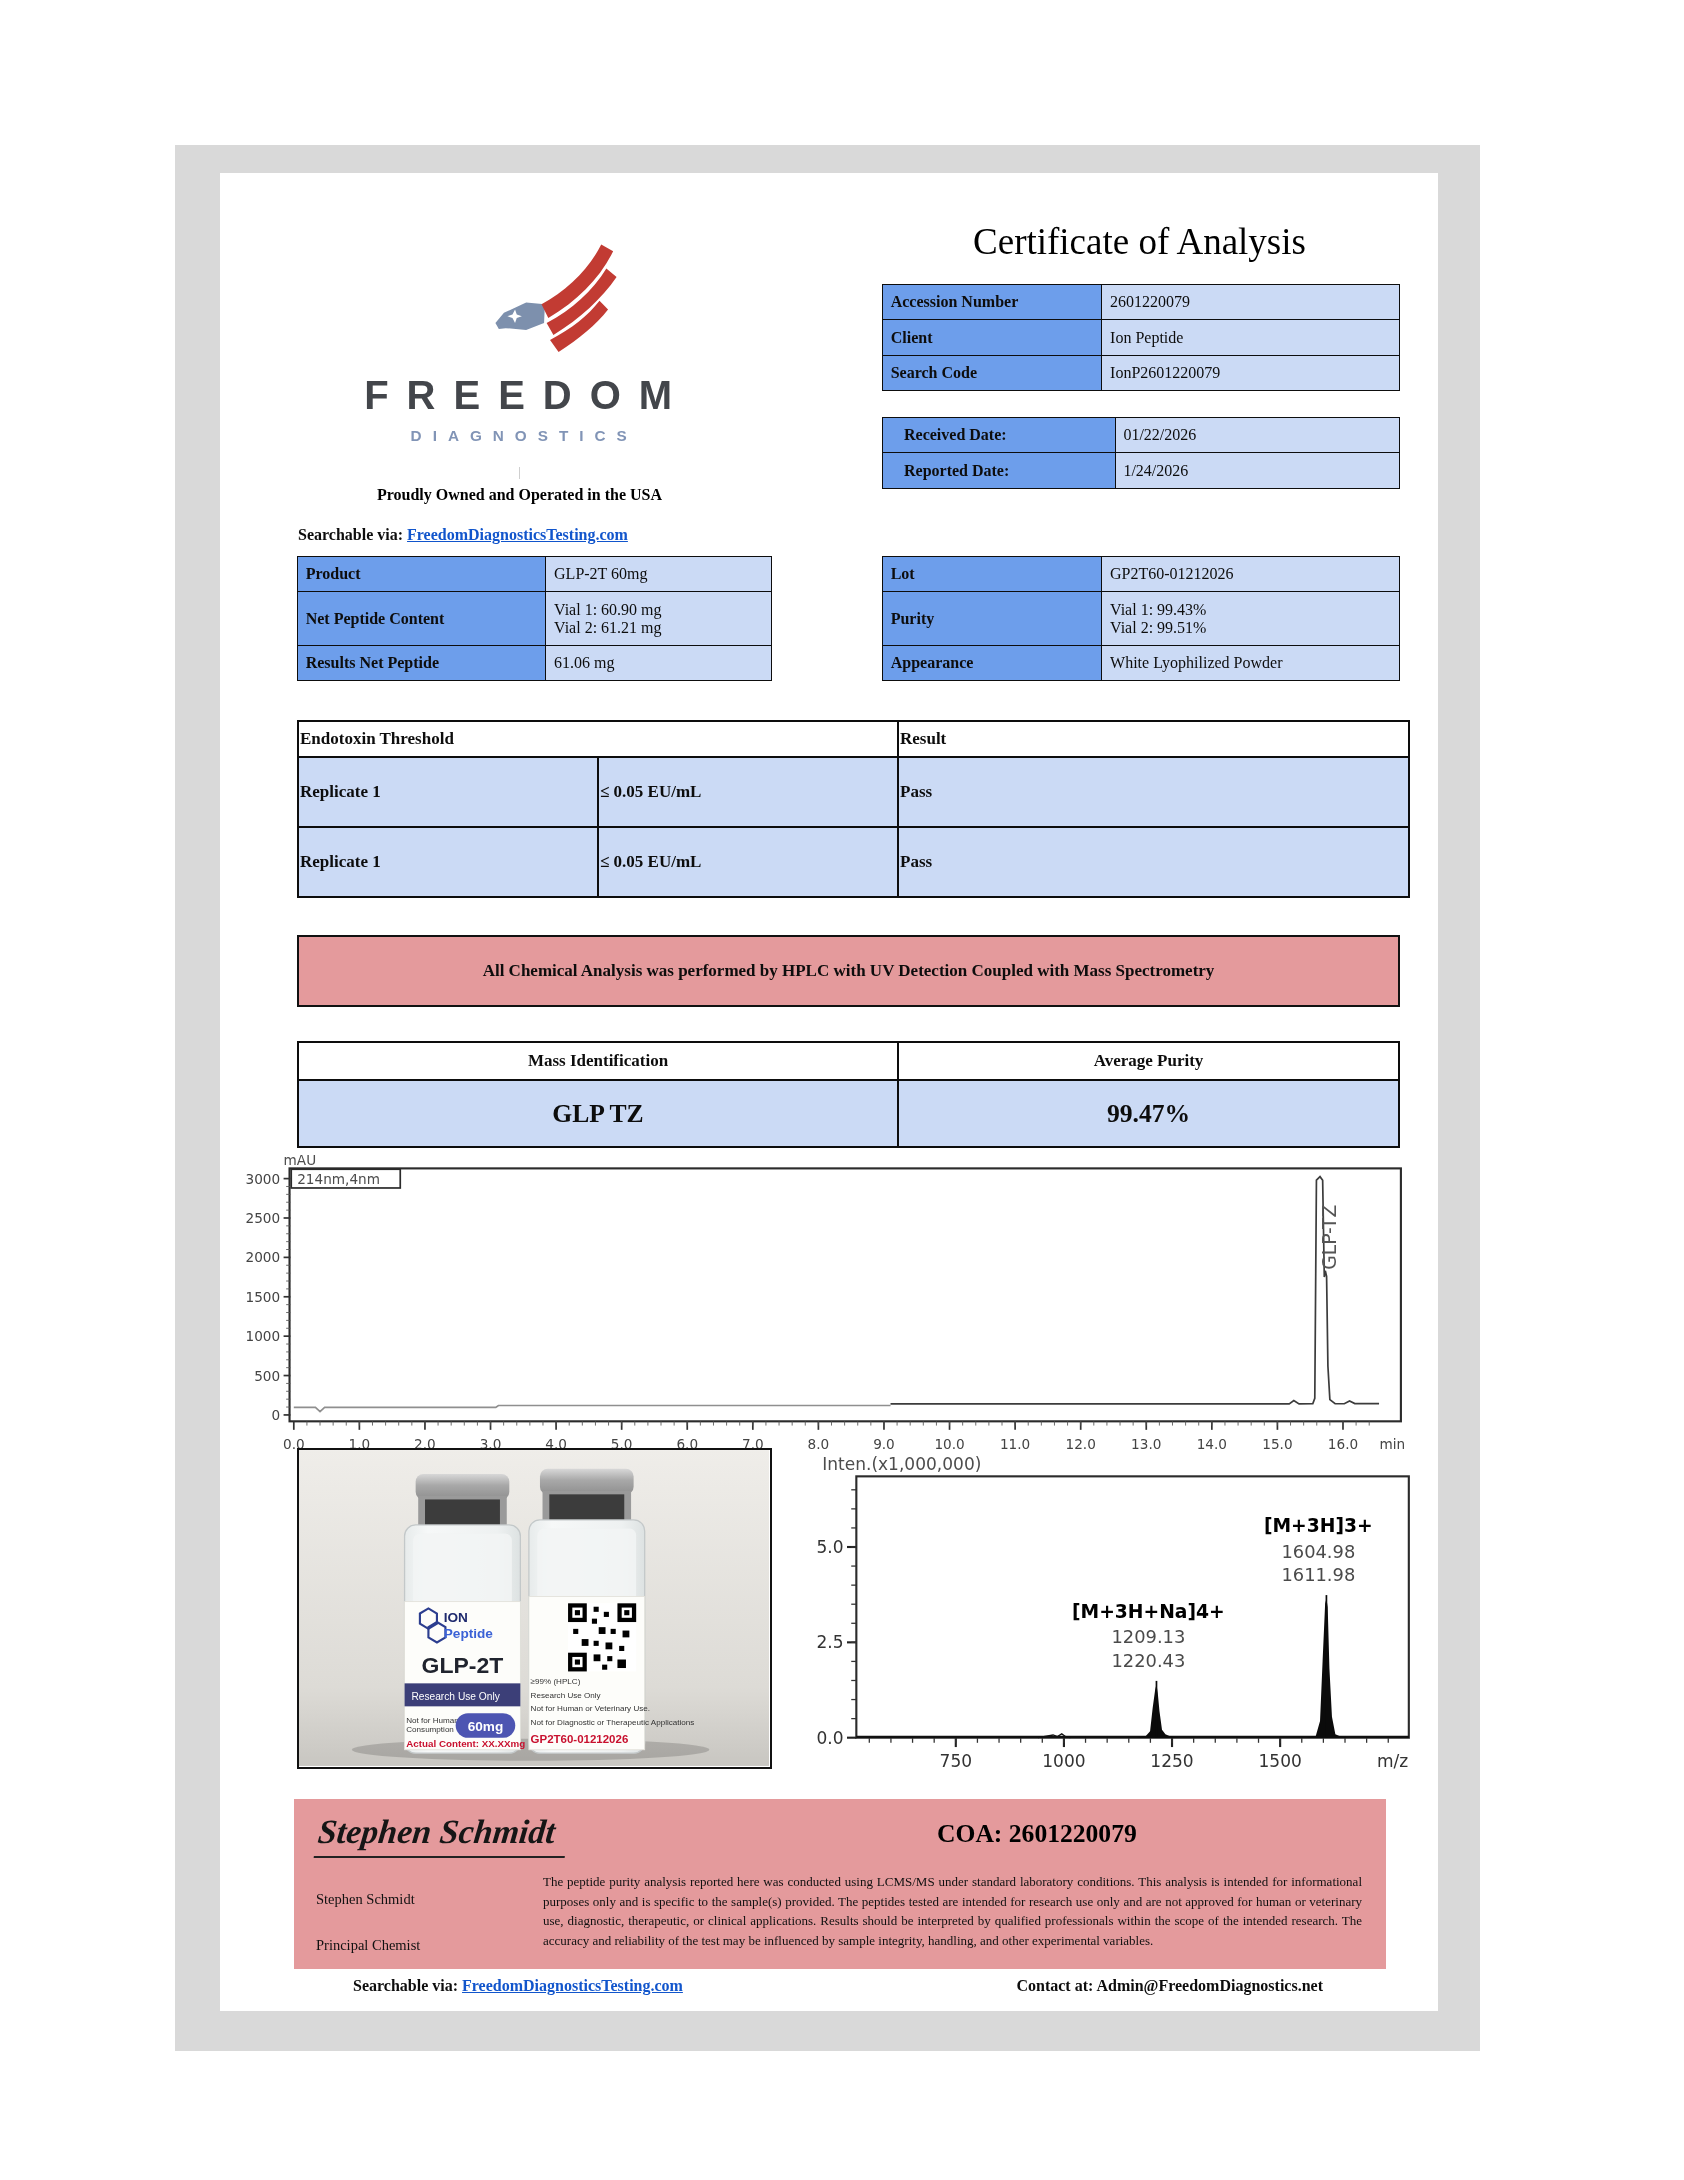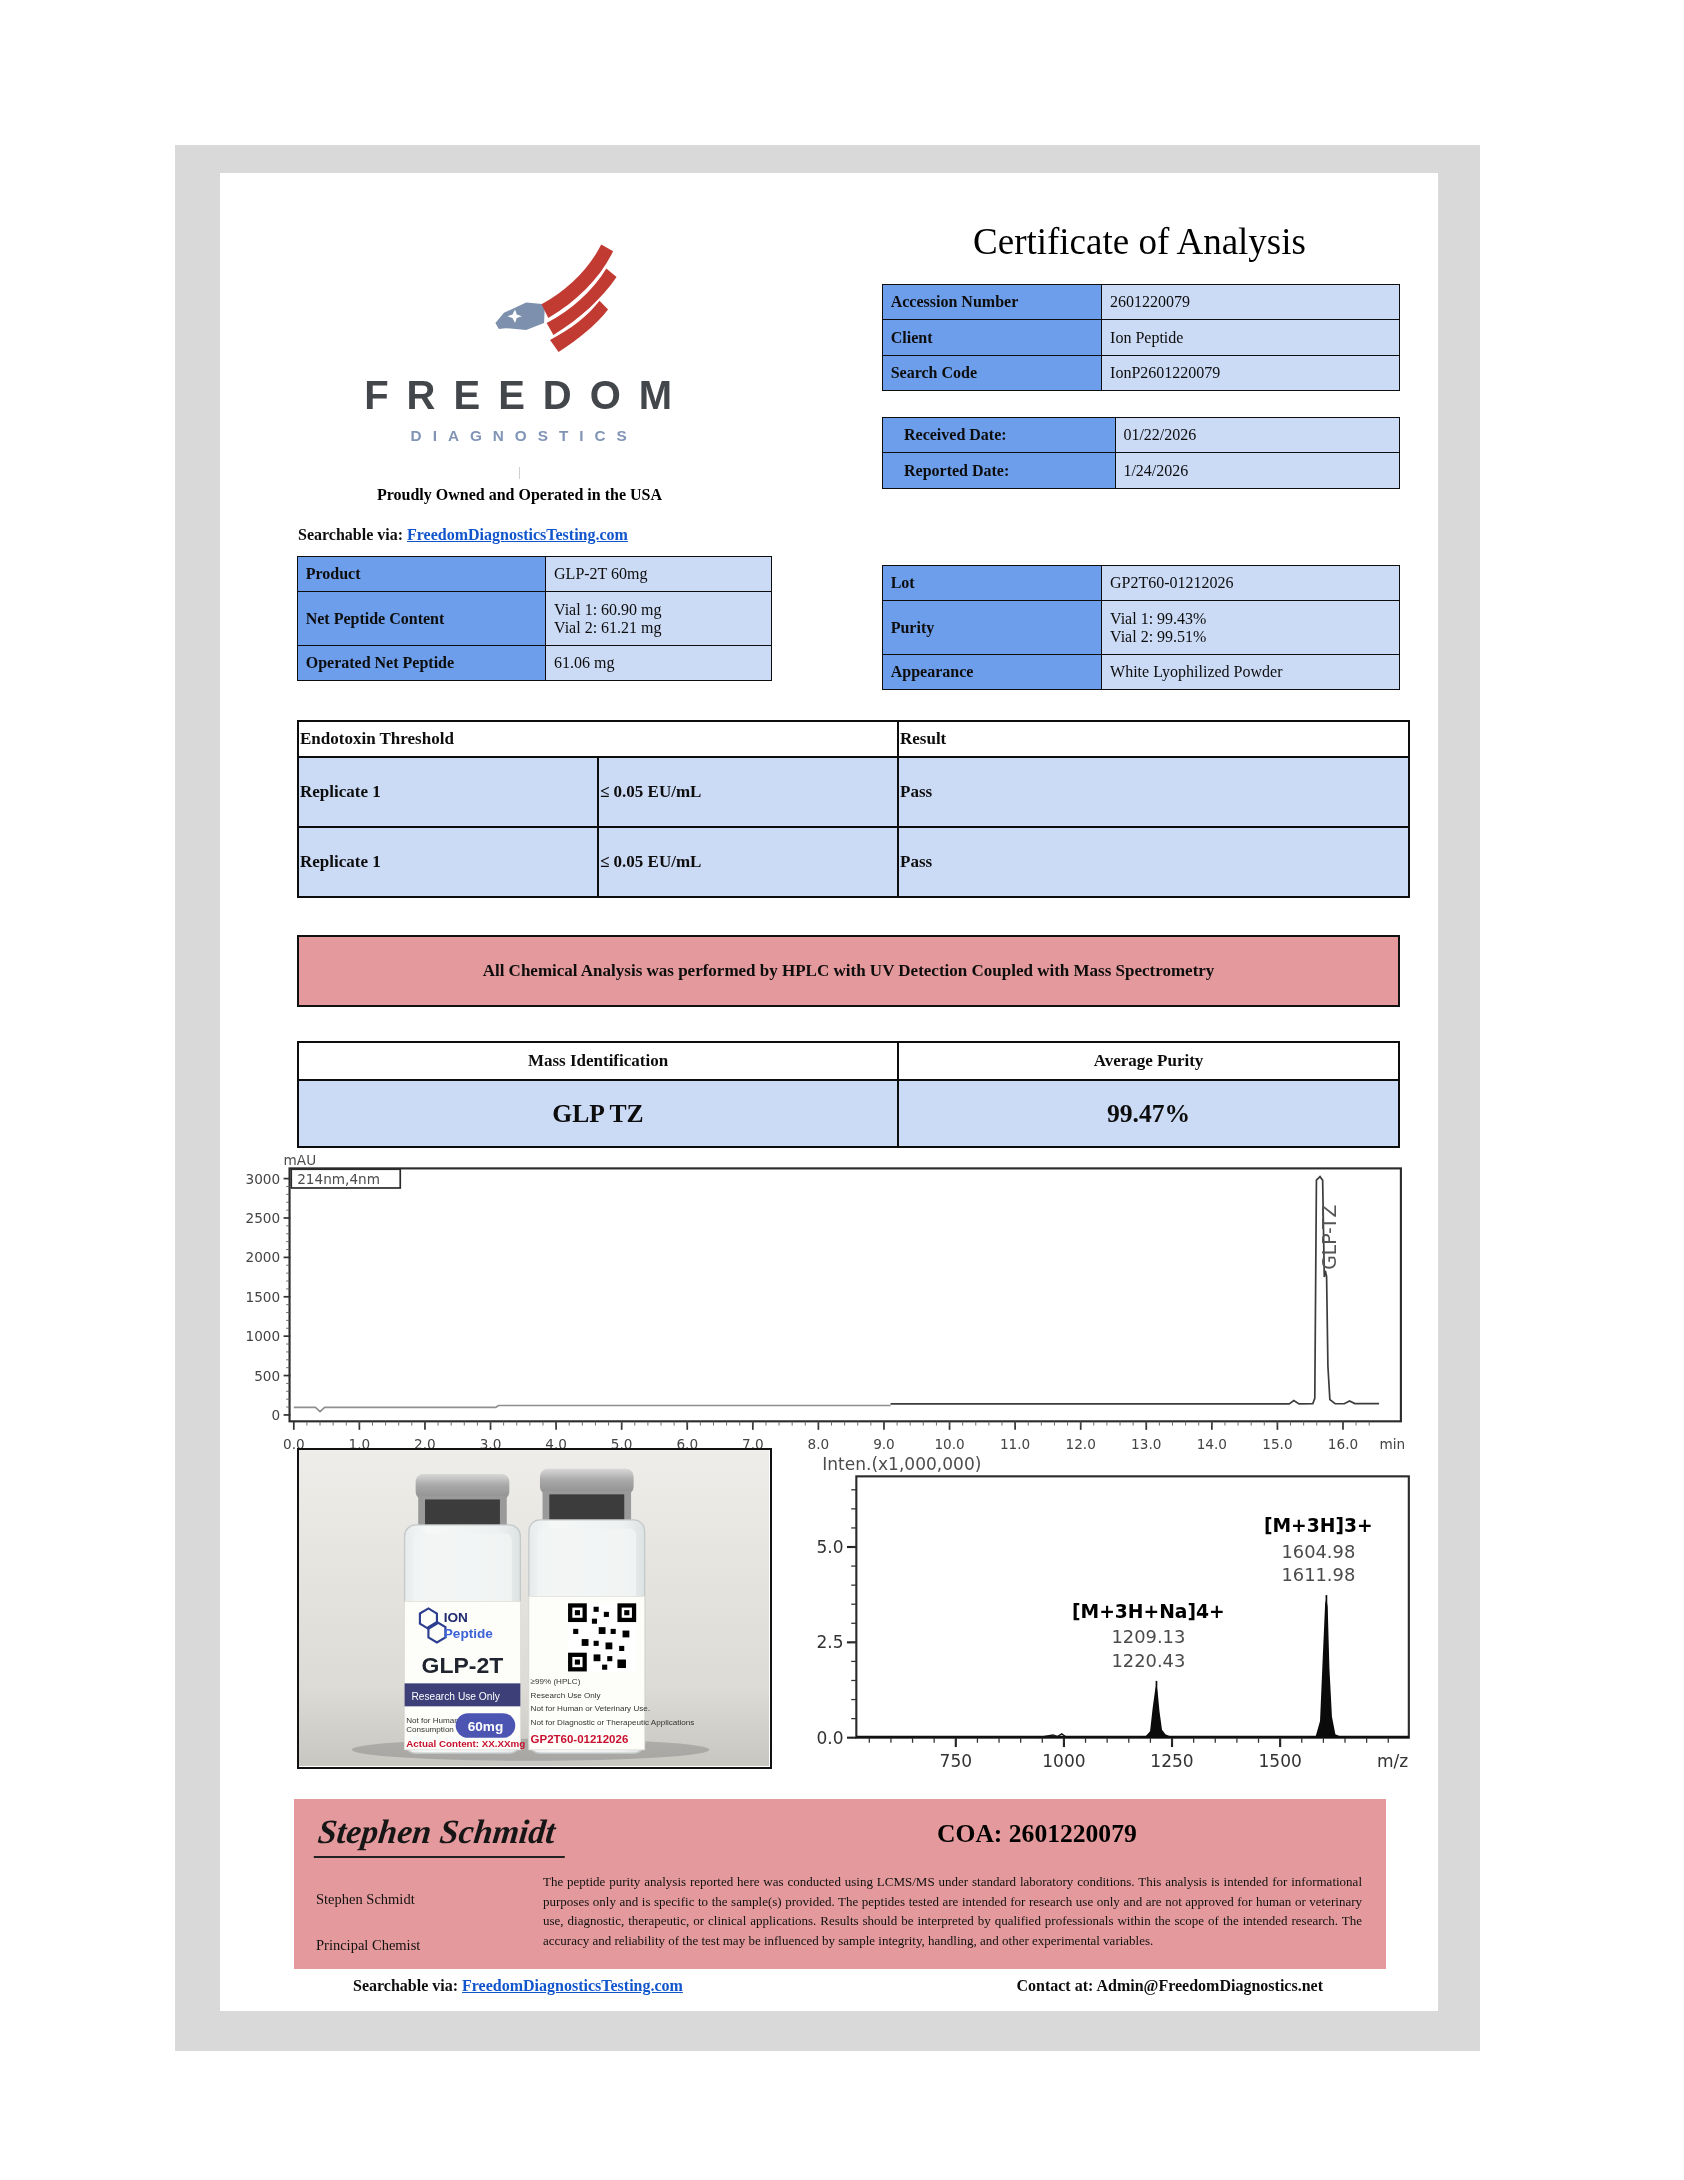--- a/index.html
+++ b/index.html
@@ -32,21 +32,21 @@
   table.kv td.k{background:var(--hdr-blue,#6d9eeb);font-weight:bold;}
   table.kv td.v{background:var(--cell-blue,#cbdaf5);white-space:pre-line;}
   #info-table{left:662px;top:111px;width:518px;}
   #info-table td{height:31px;}
   #info-table td.k{width:203px;}
   #date-table{left:662px;top:244px;width:518px;}
   #date-table td{height:31px;}
   #date-table td.k{width:203px;padding-left:21px;}
   #product-table{left:77px;top:383px;width:475px;}
   #product-table td.k{width:232px;}
-  #lot-table{left:662px;top:383px;width:518px;margin-top:9px;}
+  #lot-table{left:662px;top:383px;width:518px;}
   #lot-table td.k{width:203px;}
   .row-s td{height:31px;}
   .row-d td{height:49px;}
 
   
   #endo-table{position:absolute;left:77px;top:547px;width:1103px;border-collapse:collapse;table-layout:fixed;font-size:17px;}
   #endo-table td{border:2.1px solid #0d0d0d;text-align:left;vertical-align:middle;font-weight:bold;}
   #endo-table tr.hdr td{background:#fff;height:32px;}
   #endo-table tr.dat td{background:var(--cell-blue,#cbdaf5);height:66px;}
 
@@ -145,21 +145,21 @@
           <tr class="row-s">
             <td class="k">Product</td>
             <td class="v">GLP-2T 60mg</td>
           </tr>
       <tr class="row-d">
             <td class="k">Net Peptide Content</td>
             <td class="v">Vial 1: 60.90 mg
 Vial 2: 61.21 mg</td>
           </tr>
       <tr class="row-s">
-            <td class="k">Operated Net Peptide</td>
+            <td class="k">Results Net Peptide</td>
             <td class="v">61.06 mg</td>
           </tr>
     </tbody>
       </table>
 
     <table class="kv" id="lot-table">
       <tbody>
           <tr class="row-s">
             <td class="k">Lot</td>
             <td class="v">GP2T60-01212026</td>

